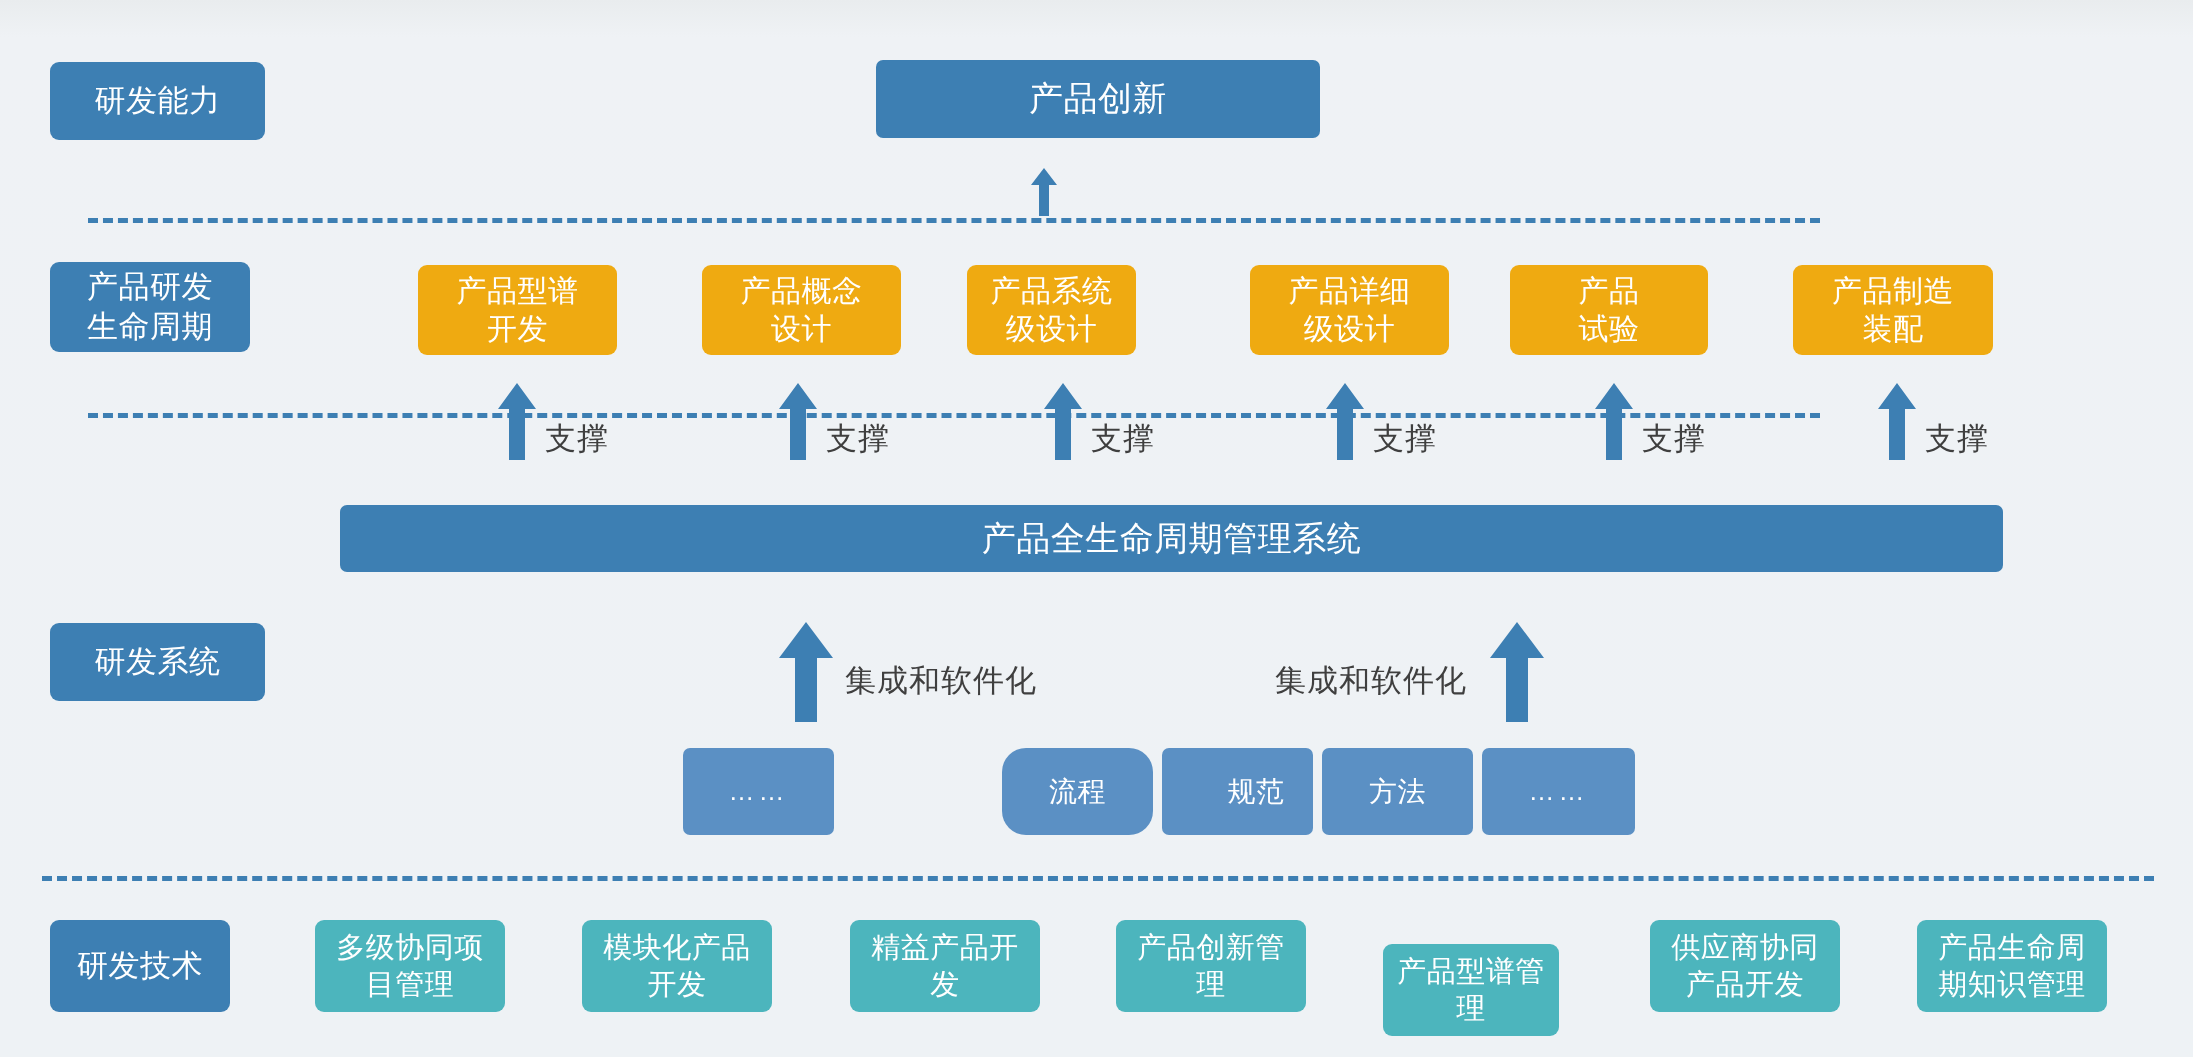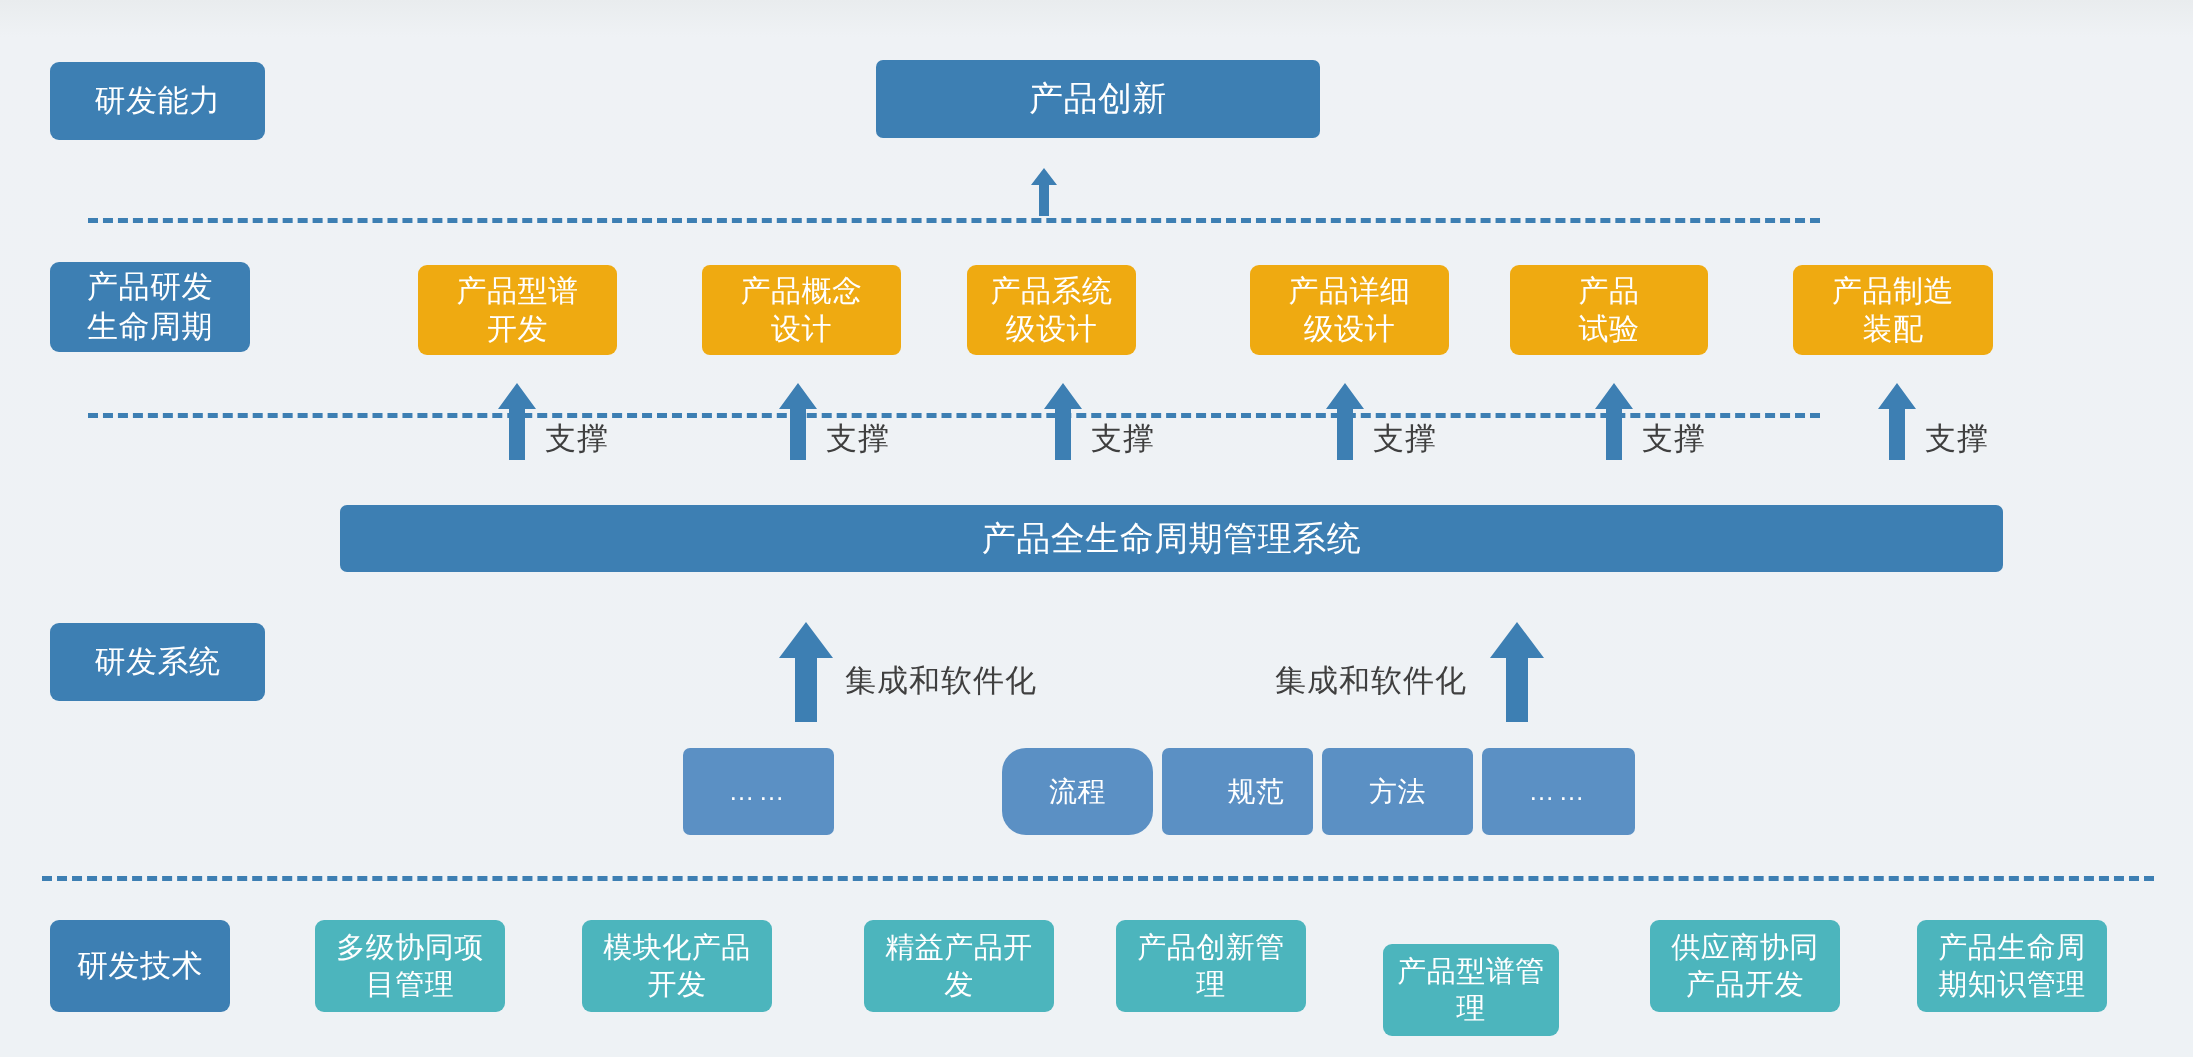--- a/index.html
+++ b/index.html
@@ -82,21 +82,21 @@
     </svg>
   </div>
 
   <div class="dashline" style="left:88px; top:218px; width:1732px;"></div>
 
   <div class="box blue lbl" style="left:50px; top:262px; width:200px; height:90px;">产品研发
 生命周期</div>
 
   <div class="box yellow stage" style="left:418px; top:265px; width:199px; height:90px;">产品型谱
 开发</div>
-  <div class="box yellow stage" style="left:702px; top:265px; width:199px; height:90px;border-radius:8px;">产品概念
+  <div class="box yellow stage" style="left:702px; top:265px; width:199px; height:90px;">产品概念
 设计</div>
   <div class="box yellow stage" style="left:967px; top:265px; width:169px; height:90px;">产品系统
 级设计</div>
   <div class="box yellow stage" style="left:1250px; top:265px; width:199px; height:90px;">产品详细
 级设计</div>
   <div class="box yellow stage" style="left:1510px; top:265px; width:198px; height:90px;">产品
 试验</div>
   <div class="box yellow stage" style="left:1793px; top:265px; width:200px; height:90px;">产品制造
 装配</div>
 
@@ -169,21 +169,21 @@
   <div class="box blue-lt chip dots" style="left:1482px; top:748px; width:153px; height:87px;">……</div>
 
   <div class="dashline fine" style="left:42px; top:876px; width:2112px;"></div>
 
   <div class="box blue lbl" style="left:50px; top:920px; width:180px; height:92px;">研发技术</div>
 
   <div class="box teal tech" style="left:315px; top:920px; width:190px; height:92px;">多级协同项
 目管理</div>
   <div class="box teal tech" style="left:582px; top:920px; width:190px; height:92px;">模块化产品
 开发</div>
-  <div class="box teal tech" style="left:850px; top:920px; width:190px; height:92px;margin-left:14px;">精益产品开
+  <div class="box teal tech" style="left:850px; top:920px; width:190px; height:92px;">精益产品开
 发</div>
   <div class="box teal tech" style="left:1116px; top:920px; width:190px; height:92px;">产品创新管
 理</div>
   <div class="box teal tech" style="left:1383px; top:944px; width:176px; height:92px;">产品型谱管
 理</div>
   <div class="box teal tech" style="left:1650px; top:920px; width:190px; height:92px;">供应商协同
 产品开发</div>
   <div class="box teal tech" style="left:1917px; top:920px; width:190px; height:92px;">产品生命周
 期知识管理</div>
 

